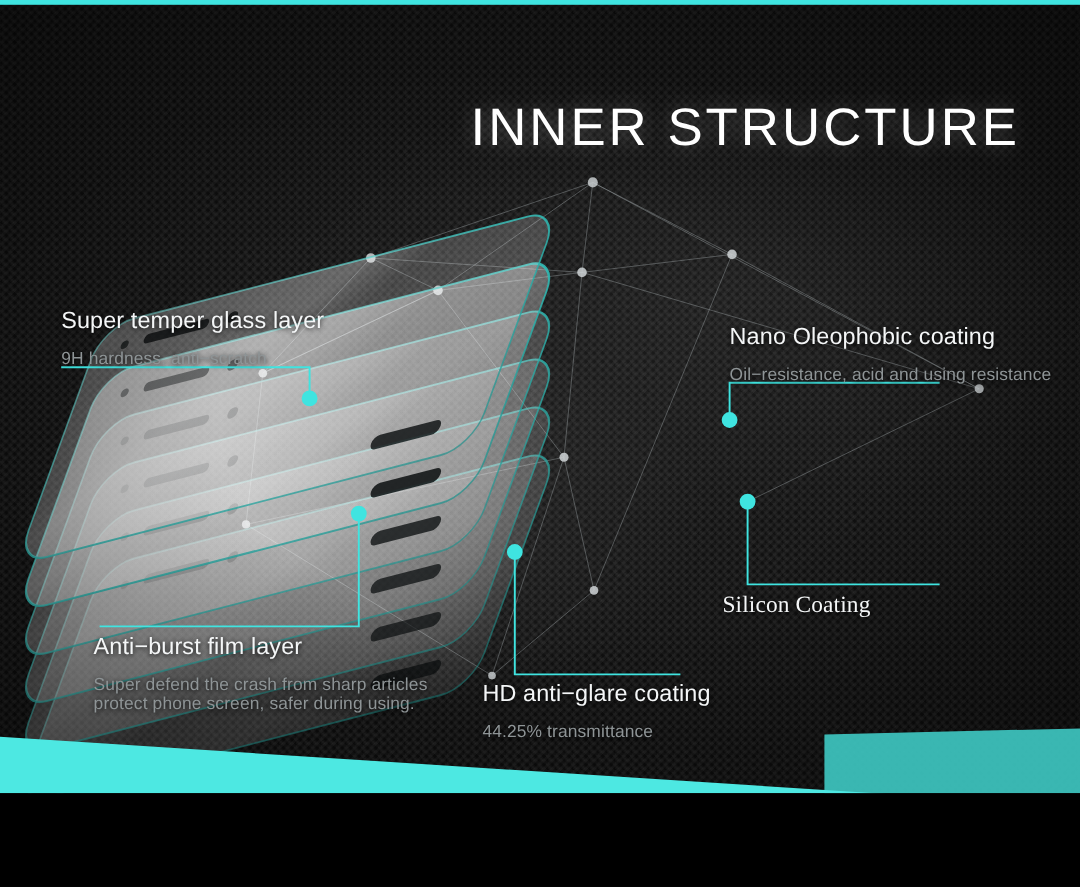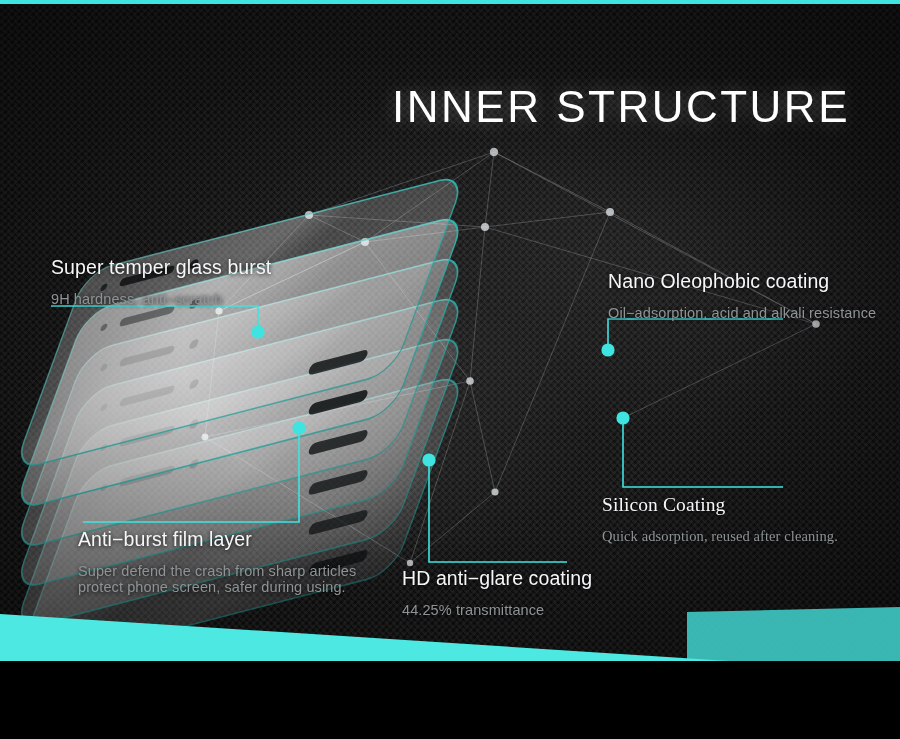--- a/index.html
+++ b/index.html
@@ -180,32 +180,31 @@
   <div class="top-rule" style="background:#3fe4e0"></div>
 
   <svg class="band" viewBox="0 0 900 739">
     <polygon points="687,612 900,607 900,682 687,690" fill="#3ec6c0" opacity=".92"></polygon>
     <polygon points="0,614 900,672 900,739 0,739" fill="#4de8e2"></polygon>
   </svg>
 
   <div class="title">INNER STRUCTURE</div>
 
   <div class="callout" id="co-glass">
-    <div class="c-title">Super temper glass burst</div>
+    <div class="c-title">Super temper glass layer</div>
     <div class="c-sub">9H hardness, anti−scratch</div>
   </div>
 
   <div class="callout" id="co-nano">
     <div class="c-title">Nano Oleophobic coating</div>
-    <div class="c-sub">Oil−adsorption, acid and alkali resistance</div>
+    <div class="c-sub">Oil−resistance, acid and using resistance</div>
   </div>
 
   <div class="callout" id="co-silicon">
     <div class="c-title">Silicon Coating</div>
-    <div class="c-sub">Quick adsorption, reused after cleaning.</div>
   </div>
 
   <div class="callout" id="co-burst">
     <div class="c-title">Anti−burst film layer</div>
     <div class="c-sub">Super defend the crash from sharp articles</div>
     <div class="c-sub" style="margin-top:0">protect phone screen, safer during using.</div>
   </div>
 
   <div class="callout" id="co-hd">
     <div class="c-title">HD anti−glare coating</div>

